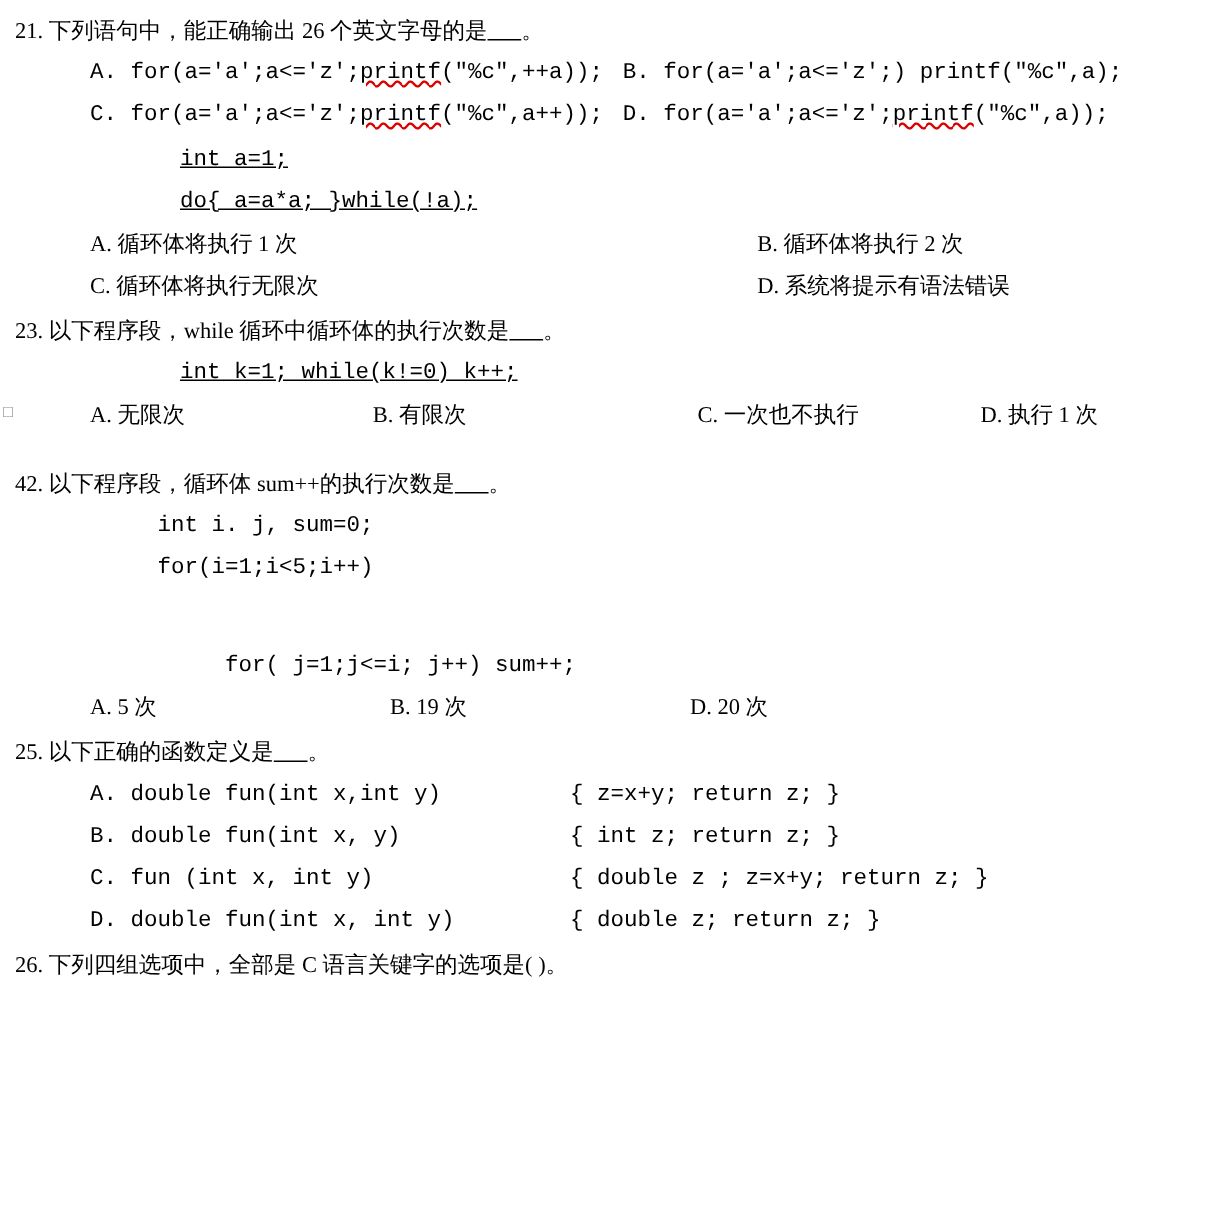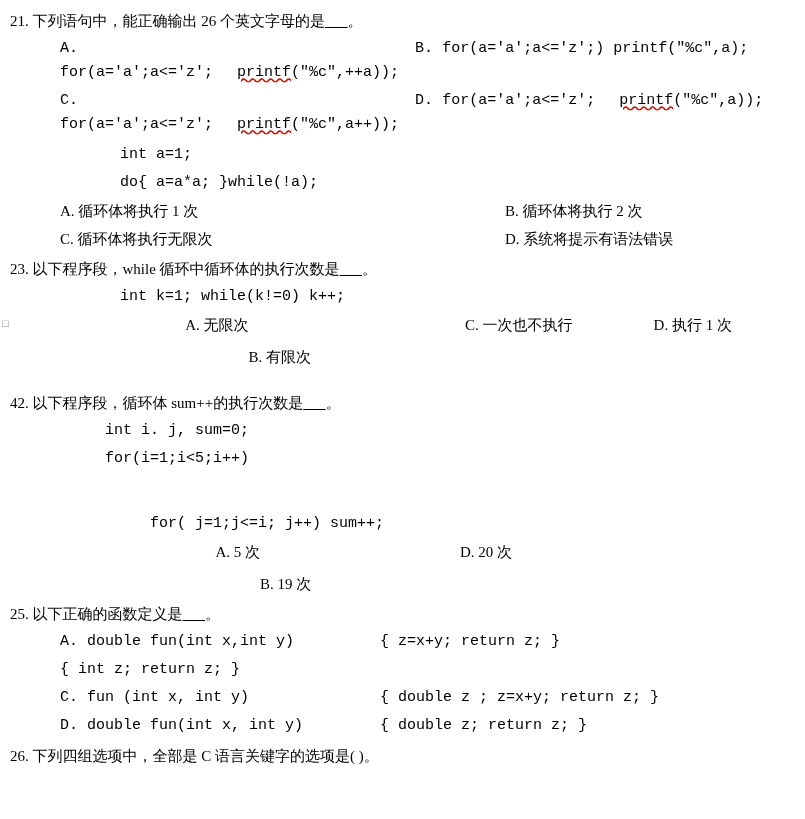--- a/index.html
+++ b/index.html
@@ -20,44 +20,44 @@
       margin: 4px 0;
     }
     .indent1 {
       padding-left: 50px;
     }
     .indent2 {
       padding-left: 95px;
     }
     .indent3 {
       padding-left: 110px;
+      text-decoration: underline;
     }
     .indent4 {
       padding-left: 140px;
       margin-top: 41px;
     }
     .mono {
       font-family: "Courier New", monospace;
     }
     .wavy-red {
       text-decoration-line: underline;
       text-decoration-style: wavy;
       text-decoration-color: #d00;
-      margin-left: 24px;
     }
     .cols {
       display: flex;
     }
     .colA { width: 430px; }
     .colB { width: 460px; }
     .opt-row4 {
       display: flex;
     }
-    .opt-row4 .o1 { width: 200px; text-align: right; }
-    .opt-row4 .o2 { width: 200px; margin-top: 32px; }
+    .opt-row4 .o1 { width: 200px; }
+    .opt-row4 .o2 { width: 200px; }
     .opt-row4 .o3 { width: 200px; margin-left: 28px; }
     .opt-row4 .o4 { width: 150px; }
     .opt-row2 {
       display: flex;
       align-items: flex-end;
     }
     .opt-row2 .oA { width: 460px; }
     .opt-row2 .oB { width: 300px; }
     .q25row {
       display: flex;
@@ -147,20 +147,21 @@
 
 <div class="question">
   <div class="qline">
     <span>25.  以下正确的函数定义是</span><span class="blank">      </span><span>。</span>
   </div>
   <div class="qline q25row mono">
     <span class="c1">A. double   fun(int  x,int  y)</span>
     <span class="c2">{  z=x+y;        return z;  }</span>
   </div>
   <div class="qline q25row mono">
+    <span class="c1">B. double   fun(int  x, y)</span>
     <span class="c2">{  int z;        return z;  }</span>
   </div>
   <div class="qline q25row mono">
     <span class="c1">C. fun (int  x, int  y)</span>
     <span class="c2">{  double z ; z=x+y;  return z;  }</span>
   </div>
   <div class="qline q25row mono">
     <span class="c1">D. double   fun(int  x, int  y)</span>
     <span class="c2">{  double z;         return z;  }</span>
   </div>

